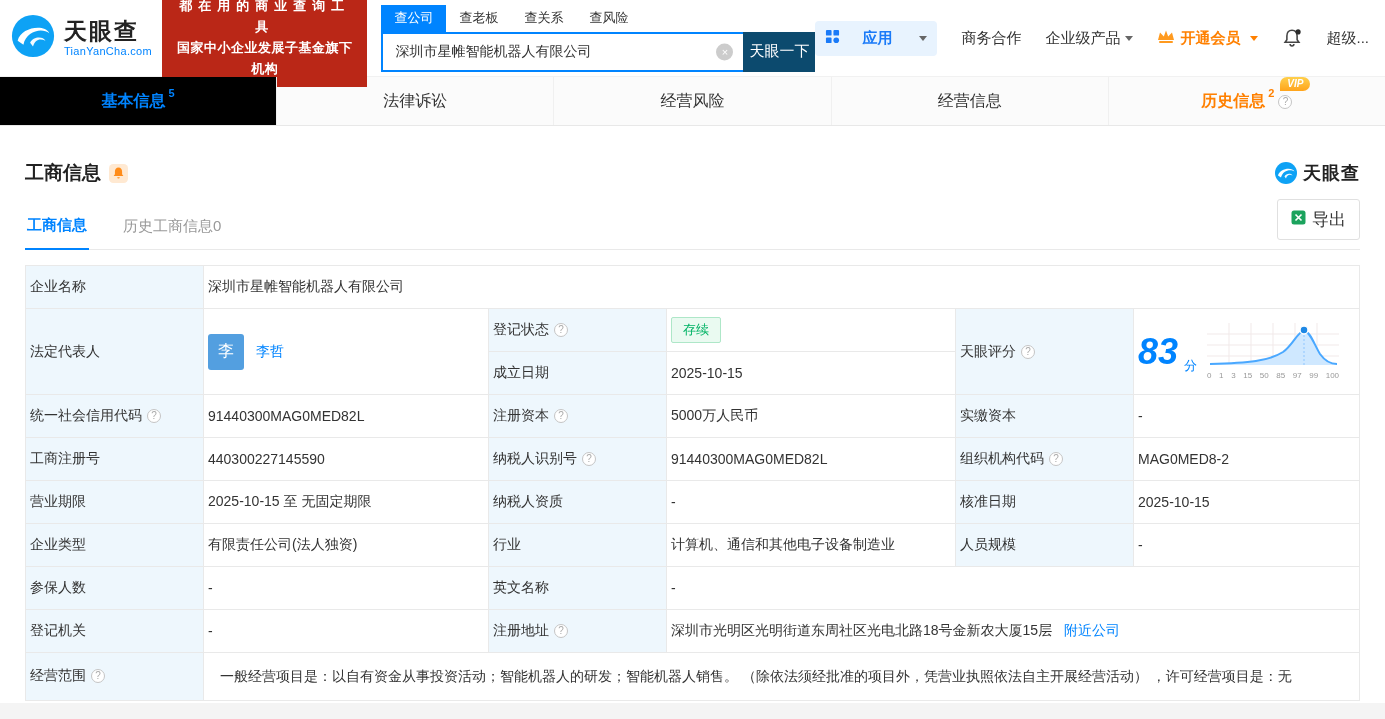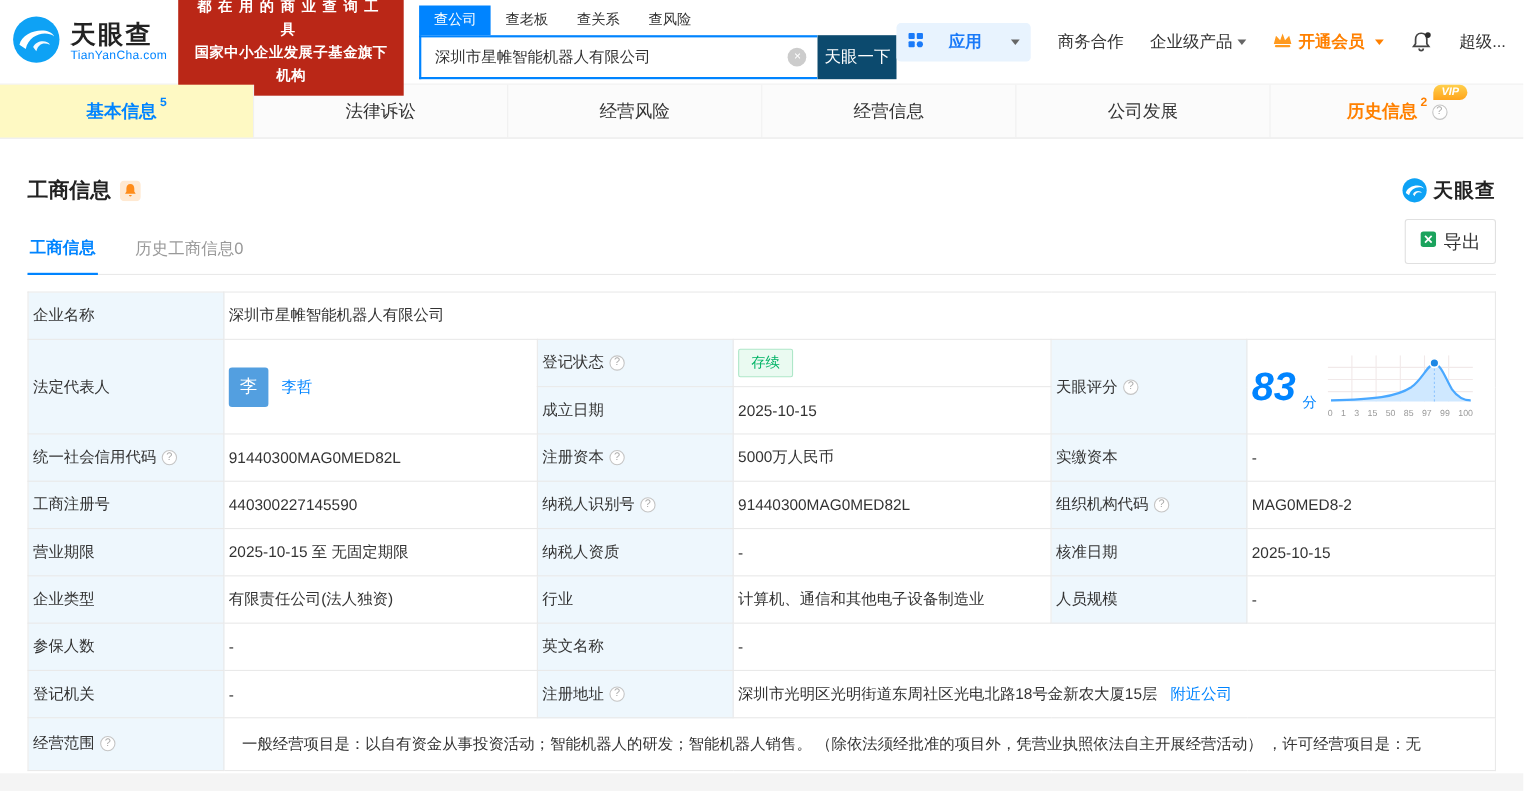--- a/index.html
+++ b/index.html
@@ -33,21 +33,21 @@
   .caret { display:inline-block; width:0; height:0; border-left:4px solid transparent; border-right:4px solid transparent; border-top:5px solid #666; margin-left:5px; vertical-align:middle; }
   .nav-item { cursor:pointer; color:#333; display:flex; align-items:center; }
   .nav-vip { color:#ff8000; font-weight:bold; display:flex; align-items:center; gap:5px; cursor:pointer; }
   .nav-vip .caret { border-top-color:#ff8000; }
   .bell-wrap { position:relative; cursor:pointer; display:flex; }
 
   
   .main-tabs { display:flex; height:50px; border-top:1px solid #f1f1f1; border-bottom:1px solid #e8e8e8; background:#fbfbfb; }
   .main-tab { flex:1; display:flex; align-items:center; justify-content:center; font-size:16px; color:#333; border-left:1px solid #f0f0f0; cursor:pointer; position:relative; }
   .main-tab:first-child { border-left:none; }
-  .main-tab.active { background:#fef9c3; color:#0084ff; font-weight:bold; }
+  .main-tab.active { background:#000000; color:#0084ff; font-weight:bold; }
   .tab-inner { position:relative; display:flex; align-items:flex-start; }
   .tab-badge { font-size:11px; margin-left:3px; transform:translateY(-4px); }
   .main-tab.history { color:#ff8000; font-weight:bold; }
   .vip-badge { position:absolute; top:-14px; right:-36px; background:linear-gradient(180deg,#ffd04d,#ffa41b); color:#fff; font-size:10px; font-weight:bold; font-style:italic; padding:1px 7px 2px; border-radius:8px 8px 8px 0; }
 
   .help { display:inline-block; width:14px; height:14px; border-radius:50%; border:1px solid #c5c5c5; color:#aaa; font-size:10px; line-height:12px; text-align:center; margin-left:5px; font-weight:normal; cursor:pointer; background:#fff; flex:none; }
   .main-tab .help { margin-left:4px; transform:translateY(1px); }
 
   
   .section { padding:0 25px; }
@@ -170,23 +170,20 @@
     </span>
   </div>
   <div class="main-tab">
     <span>法律诉讼</span>
   </div>
   <div class="main-tab">
     <span>经营风险</span>
   </div>
   <div class="main-tab">
     <span>经营信息</span>
-  </div>
-  <div class="main-tab">
-    <span>公司发展</span>
   </div>
   <div class="main-tab history">
     <span class="tab-inner">
       <span>历史信息</span>
       <span class="tab-badge">2</span>
       <span class="vip-badge">VIP</span>
     </span>
     <span class="help">?</span>
   </div>
 </div>

